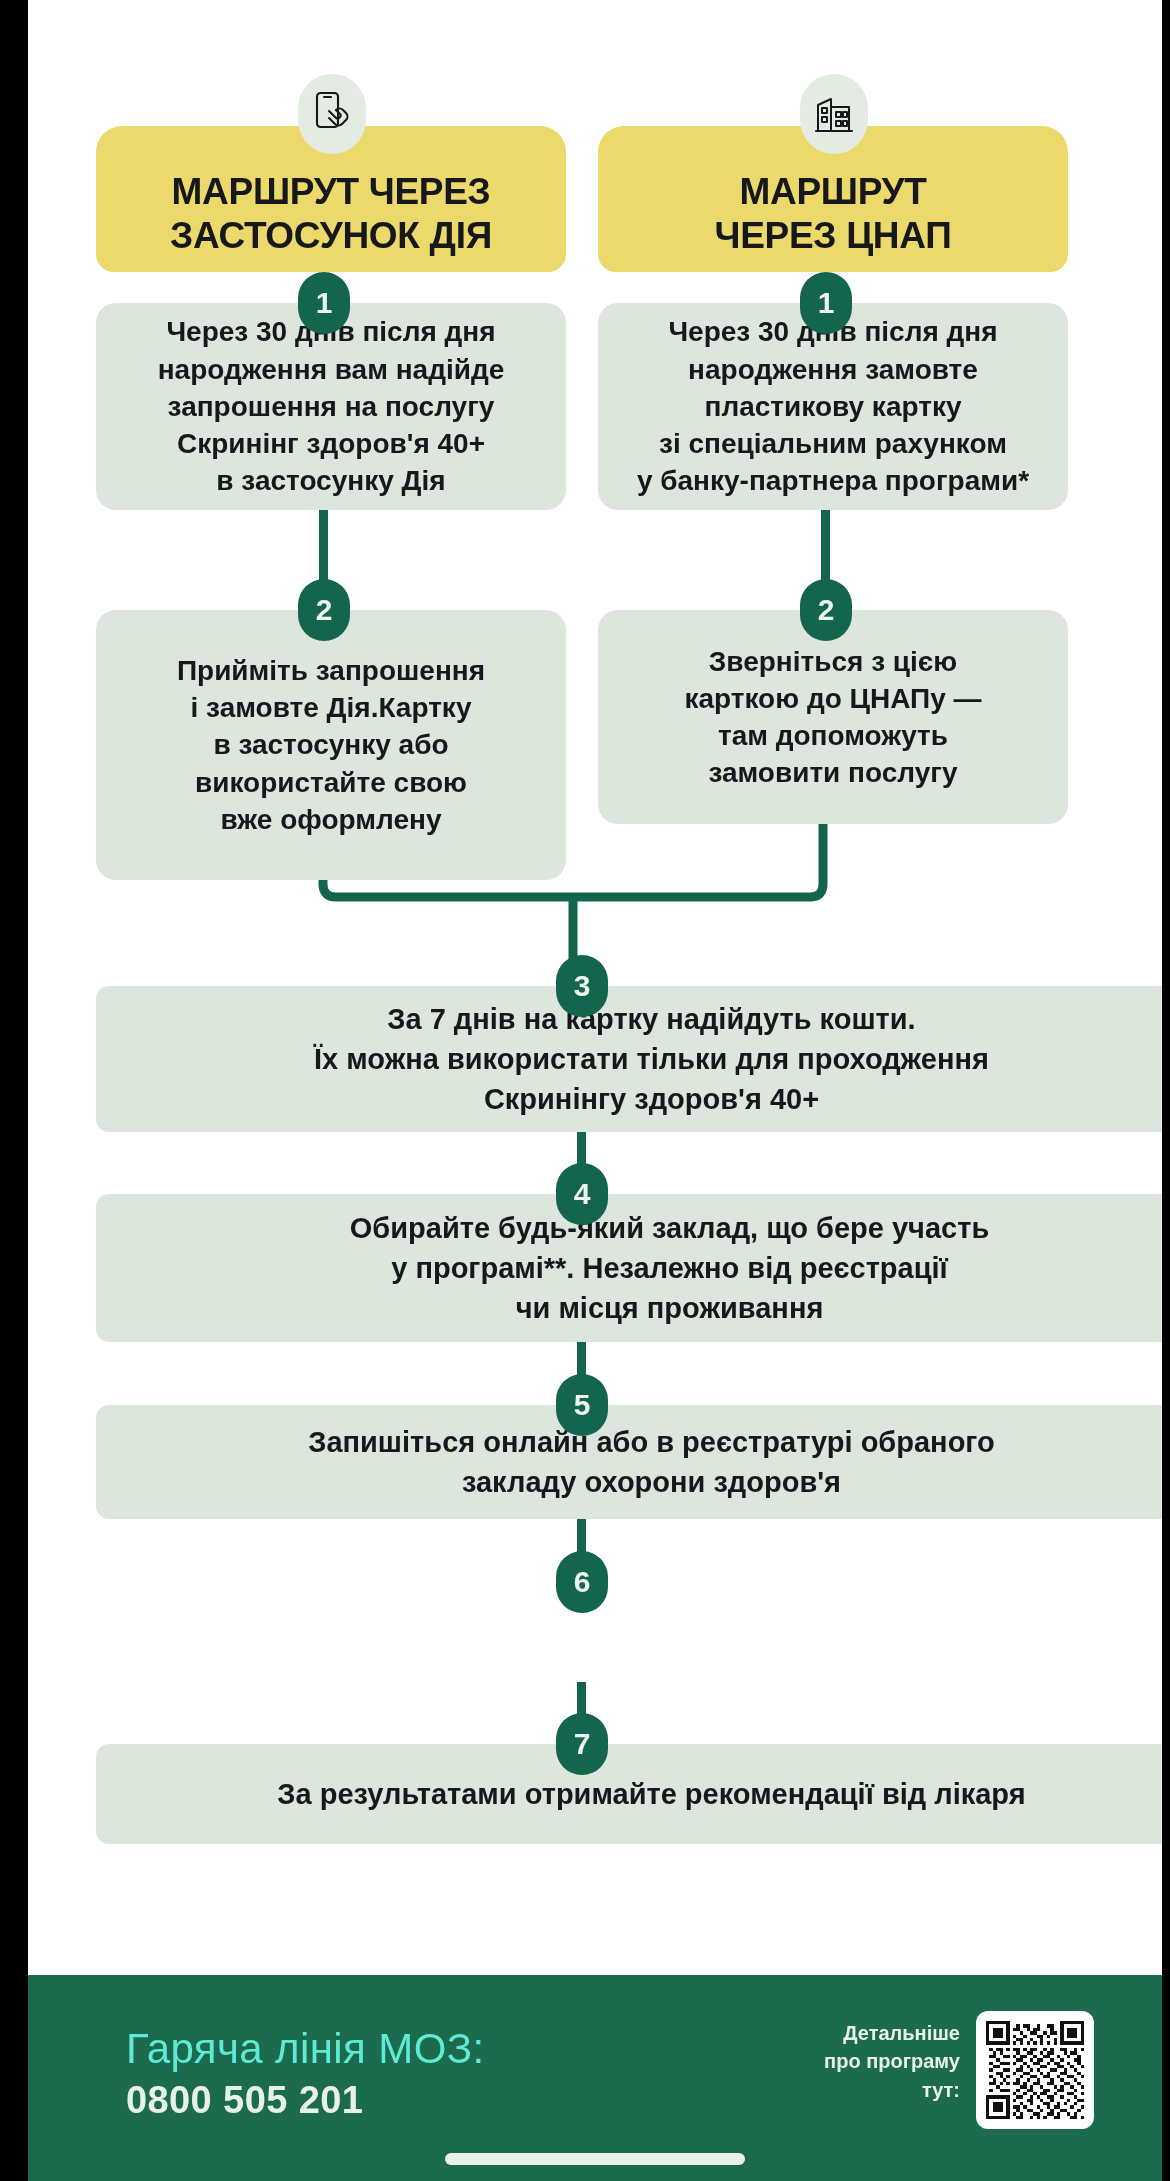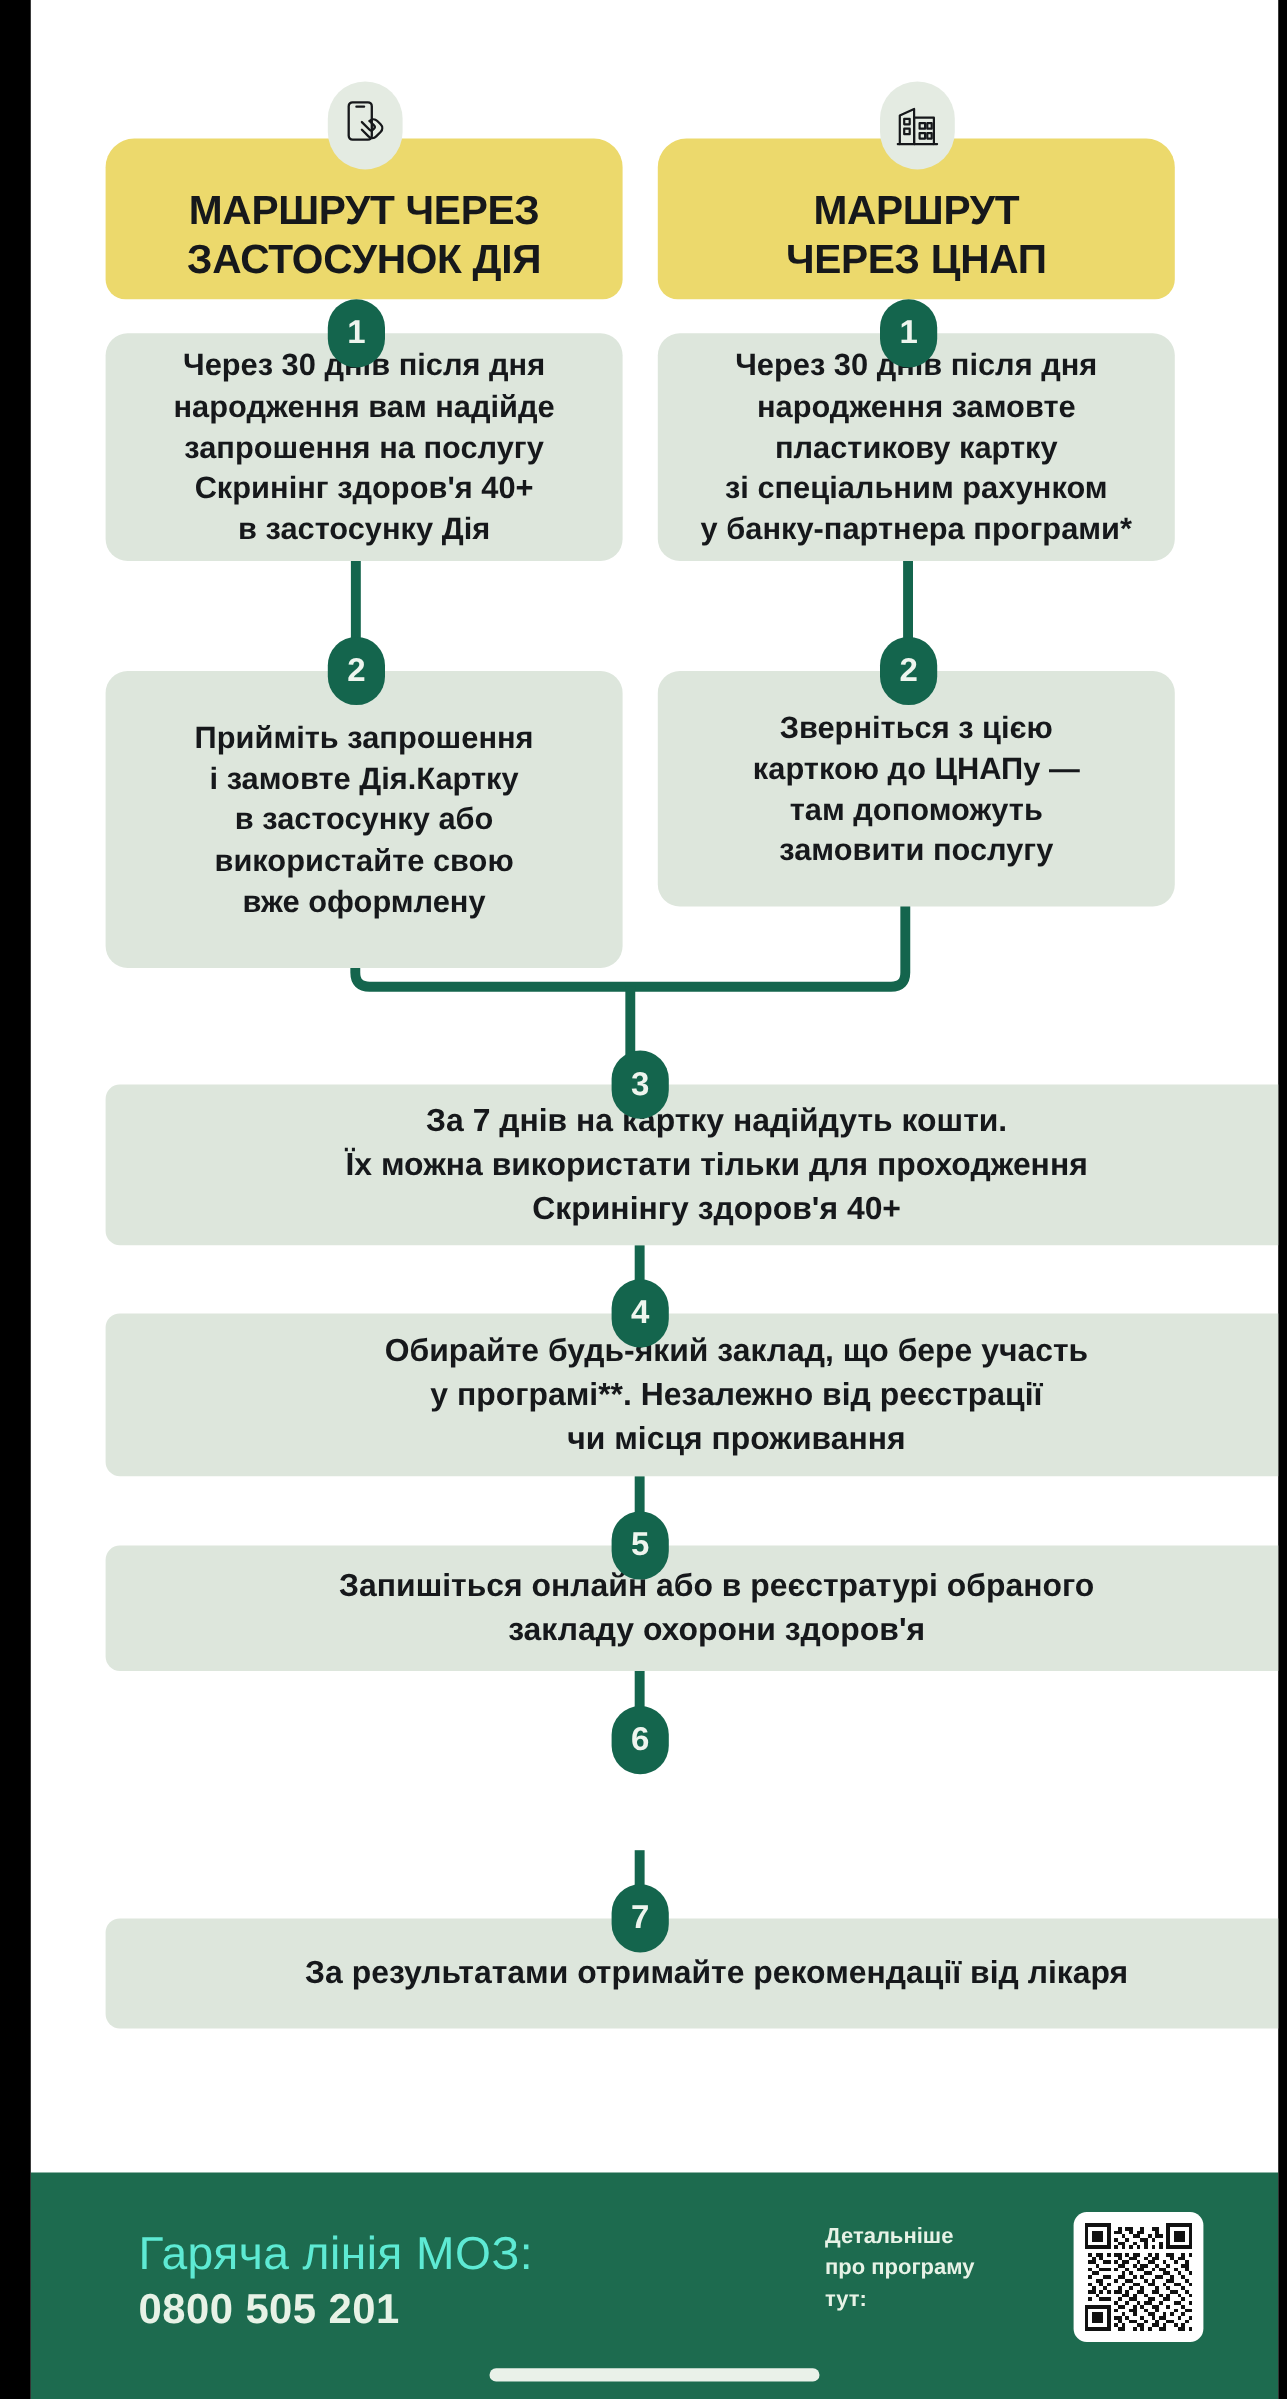--- a/index.html
+++ b/index.html
@@ -159,20 +159,21 @@
     font-size: 38px;
     font-weight: 700;
     color: #e7f2e6;
     letter-spacing: 0.4px;
   }
   .qr-caption {
     position: absolute;
     right: 202px;
     top: 44px;
     width: 210px;
+    text-align: right;
     font-size: 20px;
     line-height: 1.42;
     font-weight: 700;
     color: #e7f2e6;
     white-space: pre-line;
   }
   .qr-box {
     position: absolute;
     right: 68px;
     top: 36px;

